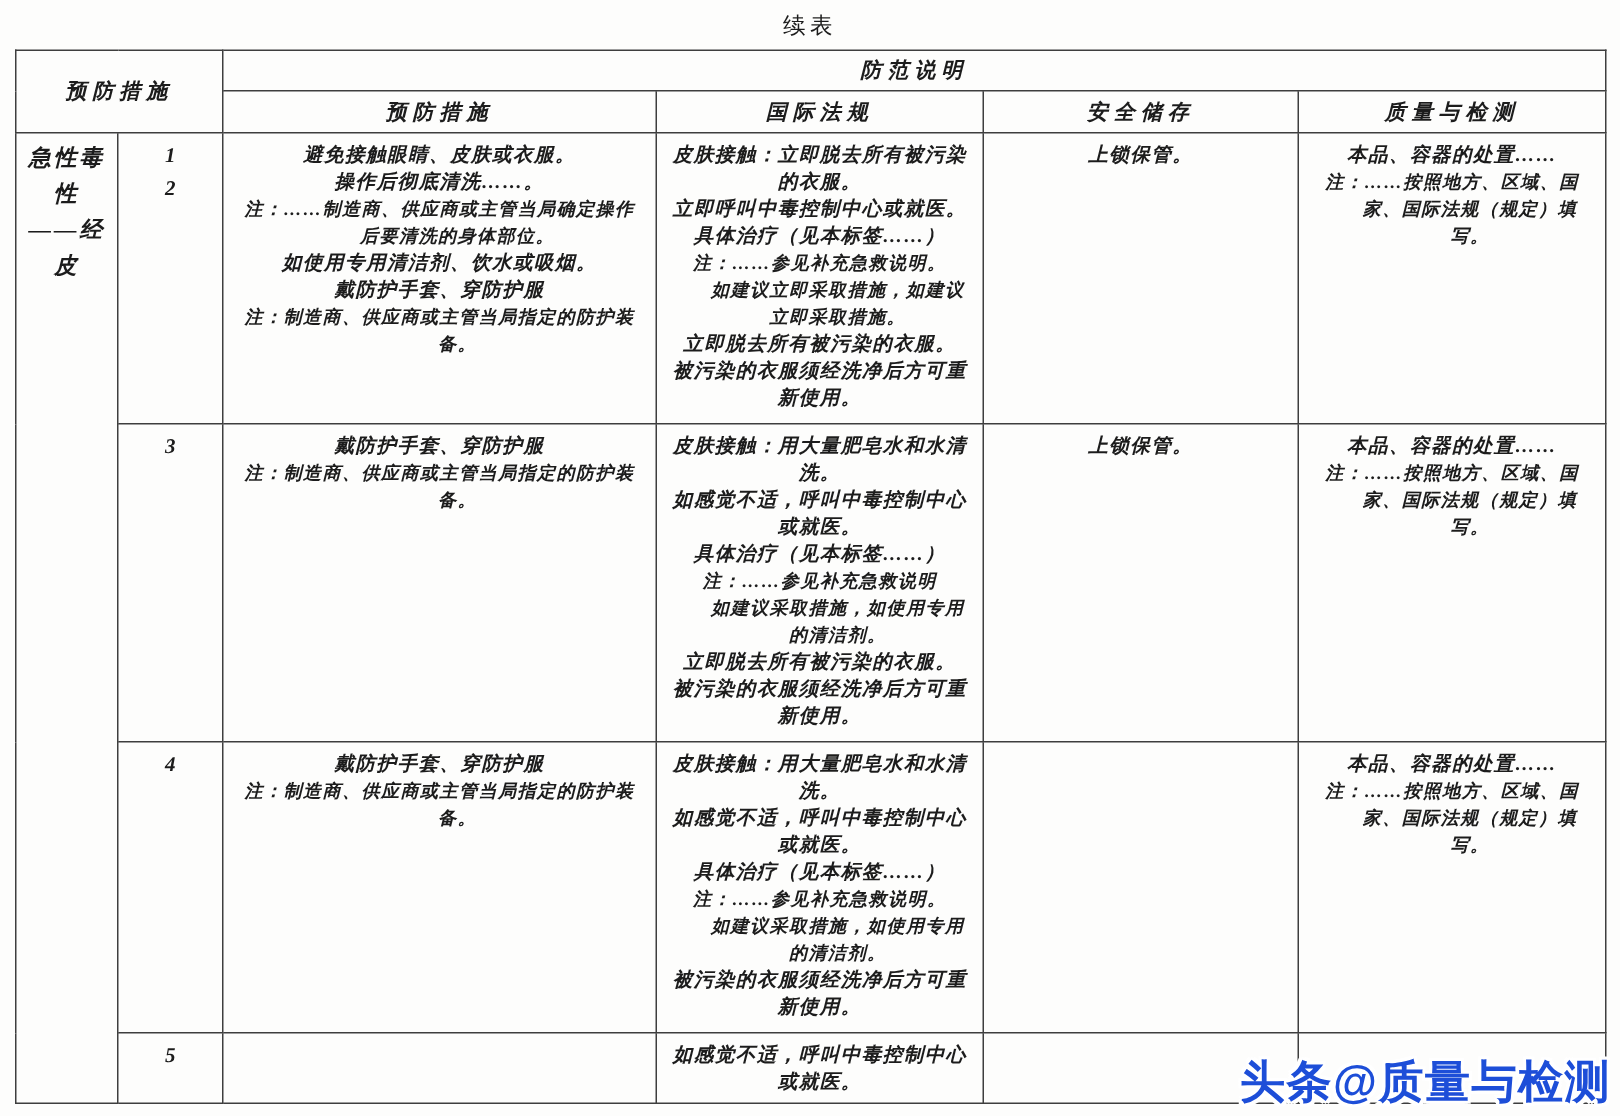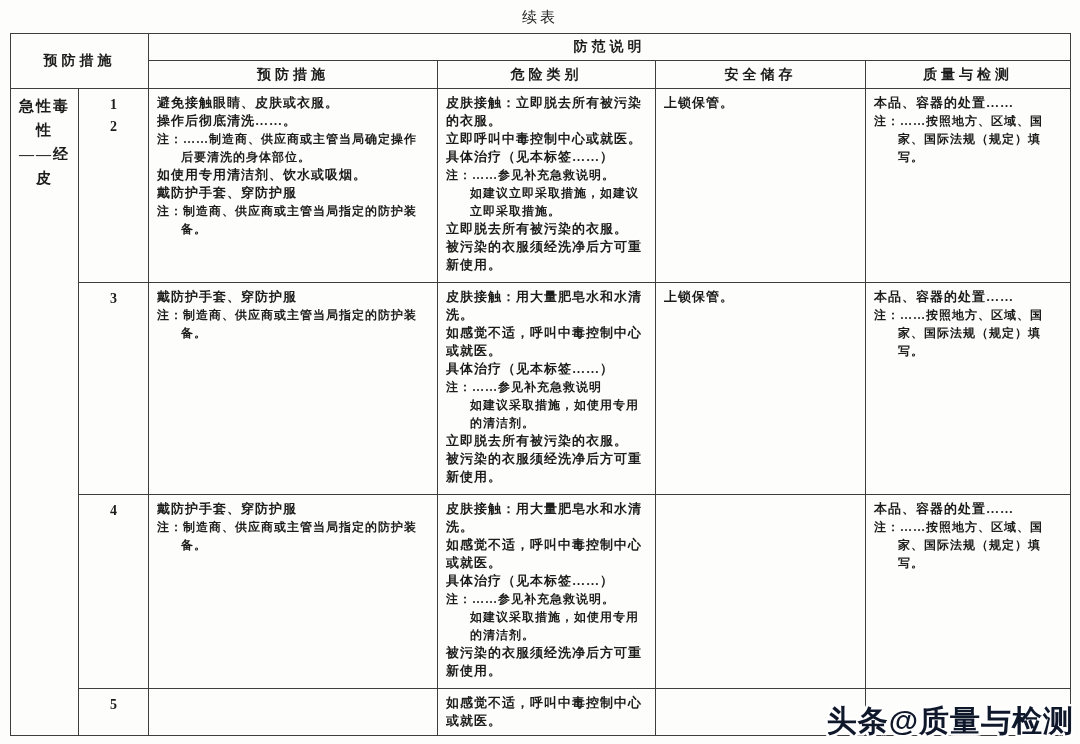--- a/index.html
+++ b/index.html
@@ -15,40 +15,41 @@
   table.doc-table{
     position:absolute;left:10px;top:33px;width:1060px;
     border-collapse:collapse;table-layout:fixed;
   }
   .doc-table th,.doc-table td{
     border:1.6px solid #3e3e3e;
     font-weight:bold;
     padding:5px 8px;
     vertical-align:top;
     overflow:hidden;
+    font-style:italic;
   }
   .doc-table th{
     text-align:center;vertical-align:middle;
     font-size:14px;letter-spacing:4px;padding:2px;
   }
-  .ln{font-size:13px;line-height:18px;letter-spacing:1px;}
+  .ln{font-size:13px;line-height:18px;letter-spacing:1px;text-align:center;}
   .ln.note{font-size:12px;padding-left:24px;text-indent:-24px;}
   .ln.sub{font-size:12px;padding-left:24px;}
   .num-cell{
     text-align:center;vertical-align:middle;
     white-space:pre-line;font-size:14px;line-height:22px;
   }
   .cat-cell{
     text-align:center;vertical-align:middle;
     white-space:pre-line;font-size:15px;line-height:24px;letter-spacing:2px;margin-top:32px;
   }
   .watermark{
     position:absolute;right:6px;bottom:2px;z-index:5;
     font-family:"Liberation Sans","DejaVu Sans",sans-serif;
-    font-weight:bold;font-size:30px;letter-spacing:1px;color:#0f172a;
+    font-weight:bold;font-size:30px;letter-spacing:1px;color:#1d4ed8;
     text-shadow:
       -2px -2px 0 #fff, 2px -2px 0 #fff, -2px 2px 0 #fff, 2px 2px 0 #fff,
       0 -2px 0 #fff, 0 2px 0 #fff, -2px 0 0 #fff, 2px 0 0 #fff;
   }
 </style>
 </head>
 <body>
 
 <div class="page-title">续表</div>
 
@@ -61,21 +62,21 @@
       <col style="width:210px">
       <col style="width:205px">
   </colgroup>
   <tbody>
       <tr style="height:27px">
     <th colspan="2" rowspan="2">预防措施</th>
     <th colspan="4">防范说明</th>
   </tr>
   <tr style="height:28px">
     <th>预防措施</th>
-    <th>危险类别</th>
+    <th>国际法规</th>
     <th>安全储存</th>
     <th>质量与检测</th>
   </tr>
   <tr style="height:194px">
     <td class="cat-cell" rowspan="4">急性毒性
 ——经皮</td>
     <td class="num-cell">1
 2</td>
     <td>
           <div class="ln">避免接触眼睛、皮肤或衣服。</div>

